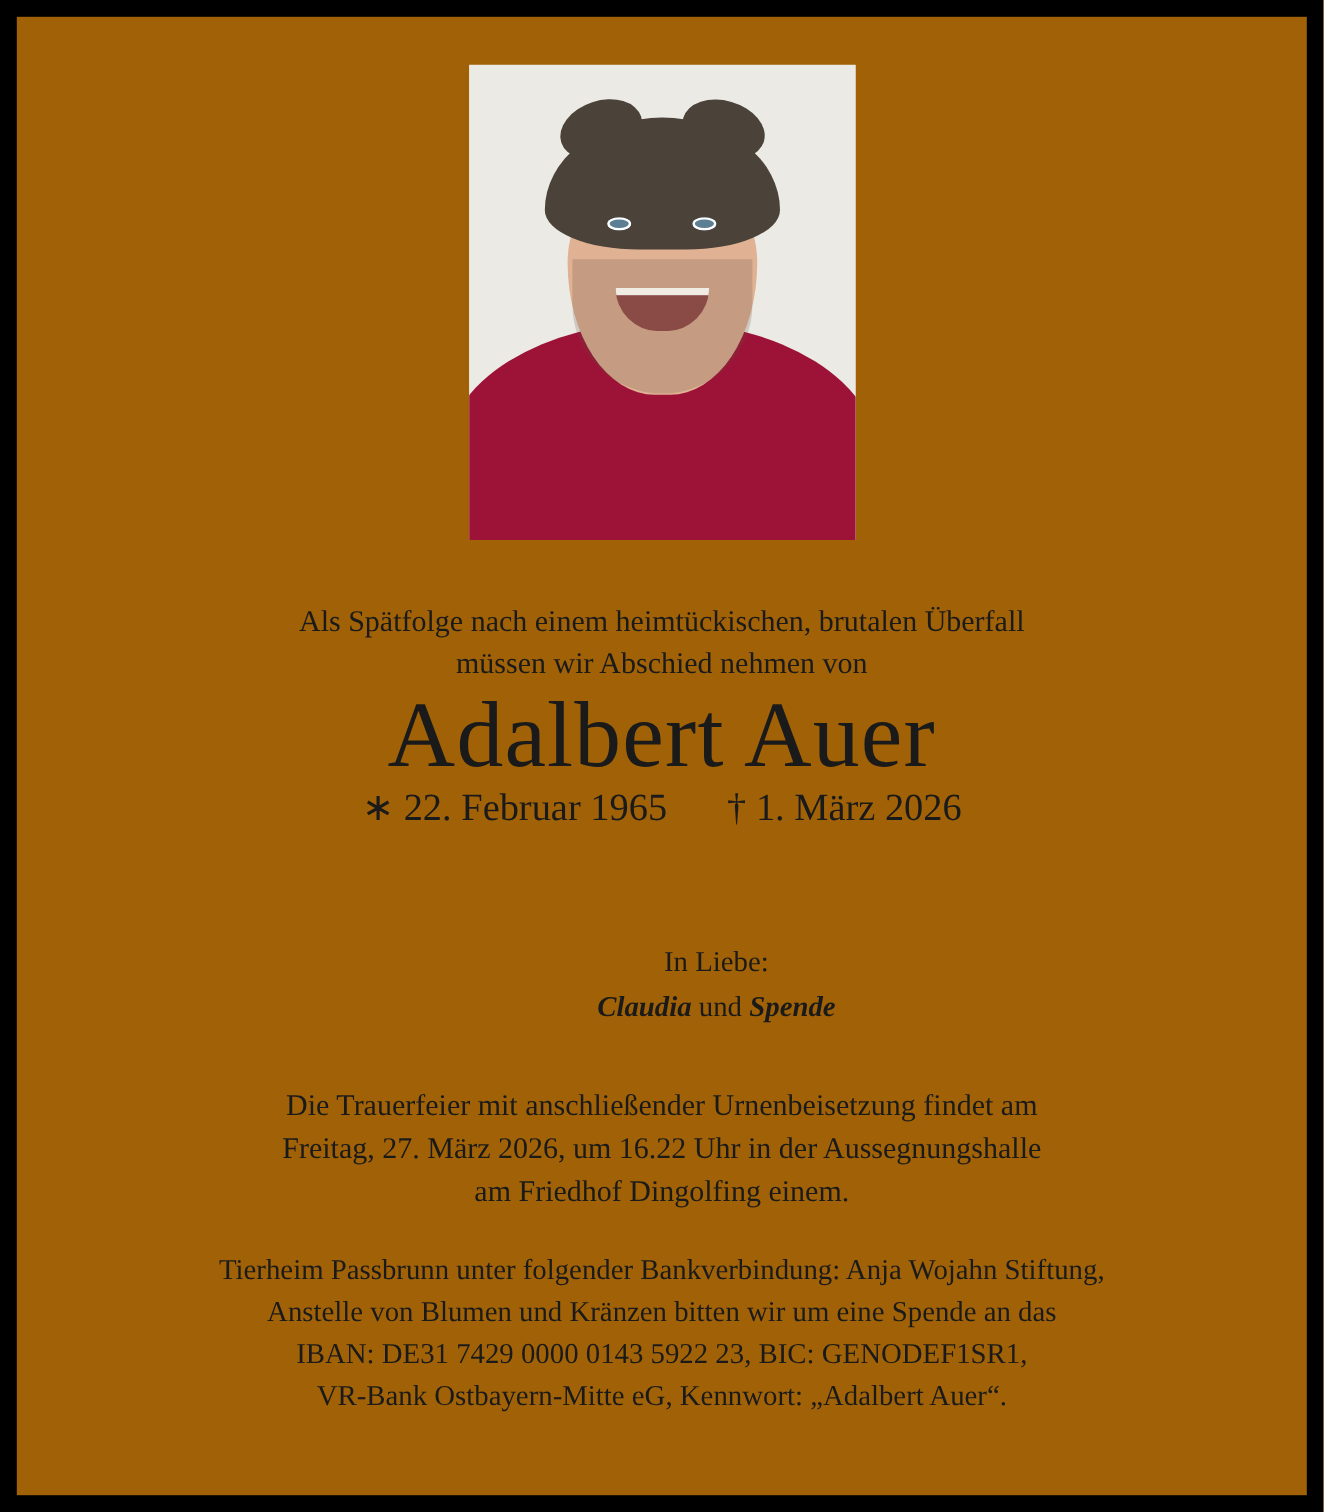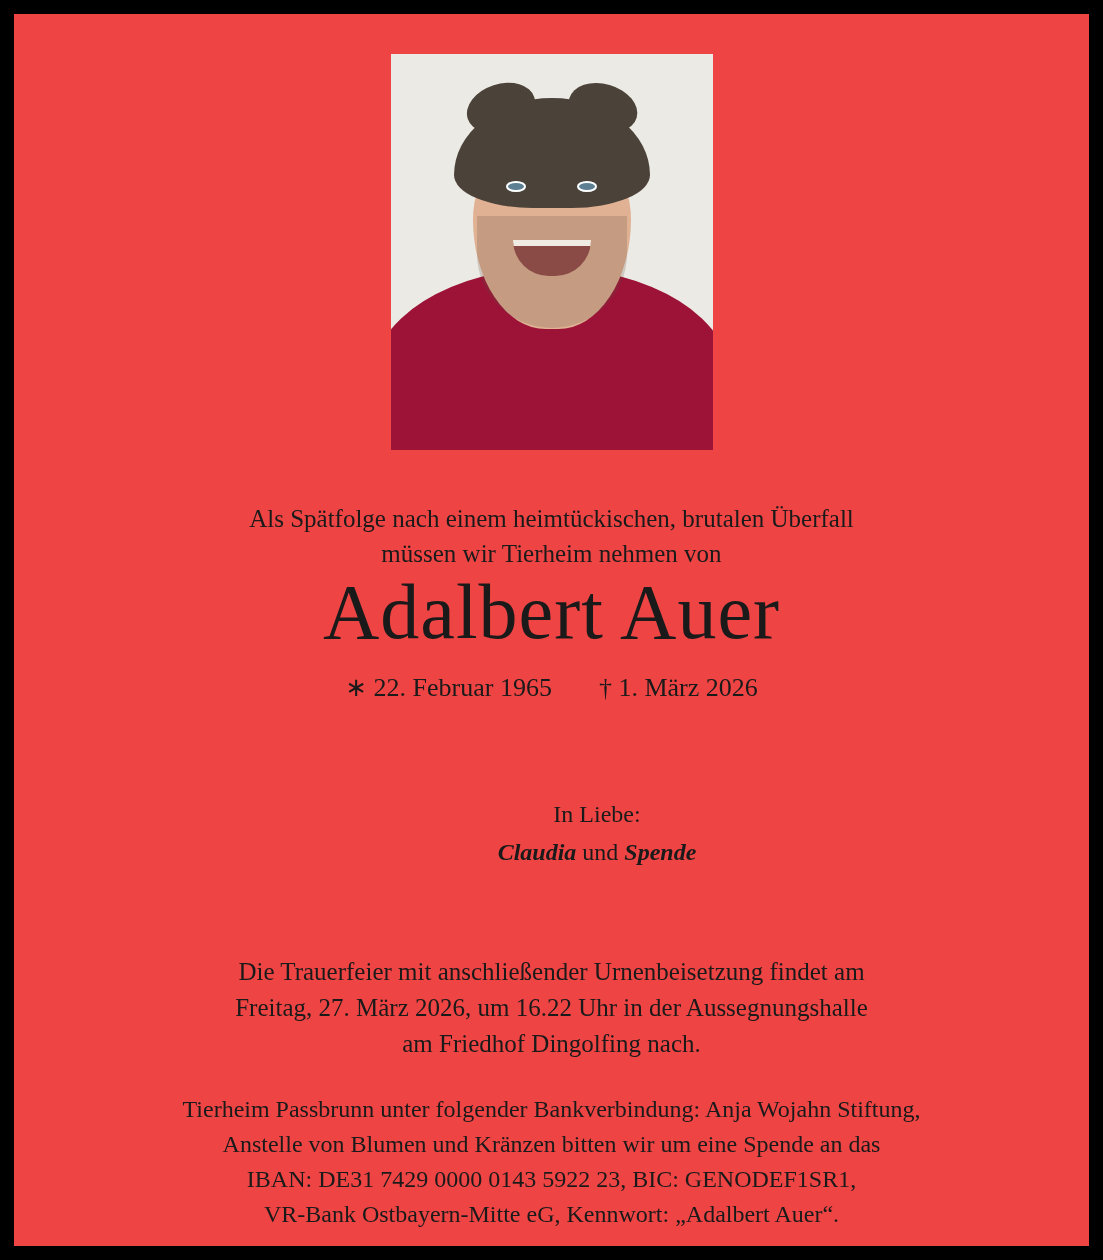--- a/index.html
+++ b/index.html
@@ -11,21 +11,21 @@
     width: 1103px;
     height: 1260px;
     font-family: "Liberation Serif", serif;
     color: #1a1a1a;
   }
   .notice {
     box-sizing: border-box;
     width: 1103px;
     height: 1260px;
     border: 14px solid #000000;
-    background: #ef4444;
+    background: #a16207;
     display: flex;
     flex-direction: column;
     align-items: center;
     padding-top: 40px;
   }
   .portrait-frame {
     width: 322px;
     height: 396px;
     background: #efefea;
     overflow: hidden;
@@ -126,36 +126,36 @@
     font-size: 25px;
     line-height: 1.38;
   }
   .name {
     font-size: 78px;
     letter-spacing: 1px;
     text-align: center;
     line-height: 1.05;
   }
   .dates {
-    margin-top: 19px;
-    text-align: center;
-    font-size: 26px;
+    margin-top: 0;
+    text-align: center;
+    font-size: 32px;
   }
   .dates .sep { display: inline-block; width: 34px; }
   .in-love {
     margin-top: 92px;
     text-align: center;
     font-size: 24px;
     line-height: 1.6;
     width: 100%;
   }
   .in-love .line { padding-left: 91px; }
   .in-love b { font-weight: bold; font-style: italic; }
   .service {
-    margin-top: 82px;
+    margin-top: 44px;
     text-align: center;
     font-size: 25px;
     line-height: 1.45;
   }
   .donation {
     margin-top: 30px;
     text-align: center;
     font-size: 24px;
     line-height: 1.45;
   }
@@ -173,42 +173,42 @@
       <div class="beard"></div>
       <div class="hair"></div>
       <div class="eye left"></div>
       <div class="eye right"></div>
       <div class="mouth"></div>
     </div>
   </div>
 
   <div class="intro">
     <div>Als Spätfolge nach einem heimtückischen, brutalen Überfall</div>
-    <div>müssen wir Tierheim nehmen von</div>
+    <div>müssen wir Abschied nehmen von</div>
   </div>
 
   <div class="name">Adalbert Auer</div>
 
   <div class="dates">
     <span>∗ 22. Februar 1965</span>
     <span class="sep"></span>
     <span>† 1. März 2026</span>
   </div>
 
   <div class="in-love">
     <div class="line">In Liebe:</div>
     <div class="line">
       <b>Claudia</b><span> und </span><b>Spende</b>
     </div>
   </div>
 
   <div class="service">
     <div>Die Trauerfeier mit anschließender Urnenbeisetzung findet am</div>
     <div>Freitag, 27. März 2026, um 16.22 Uhr in der Aussegnungshalle</div>
-    <div>am Friedhof Dingolfing nach.</div>
+    <div>am Friedhof Dingolfing einem.</div>
   </div>
 
   <div class="donation">
     <div>Tierheim Passbrunn unter folgender Bankverbindung: Anja Wojahn Stiftung,</div>
     <div>Anstelle von Blumen und Kränzen bitten wir um eine Spende an das</div>
     <div>IBAN: DE31 7429 0000 0143 5922 23, BIC: GENODEF1SR1,</div>
     <div>VR-Bank Ostbayern-Mitte eG, Kennwort: „Adalbert Auer“.</div>
   </div>
 
 </div>

